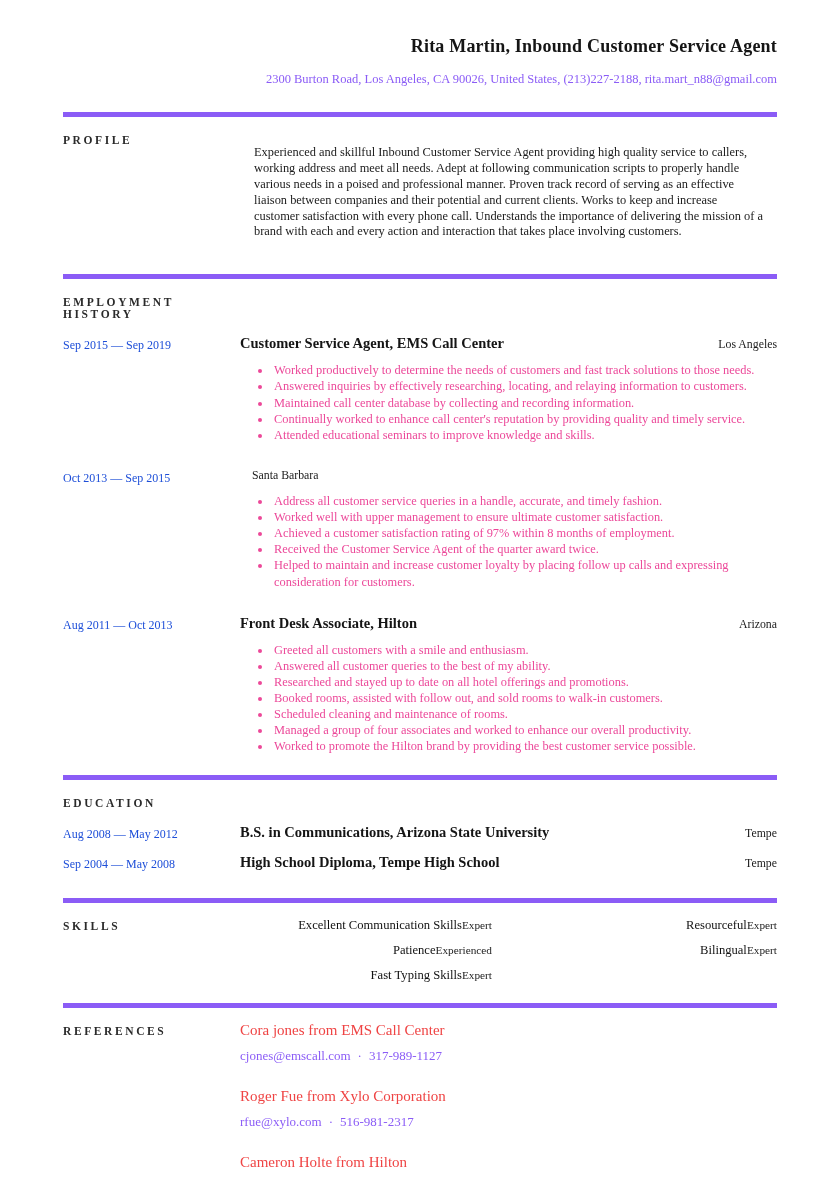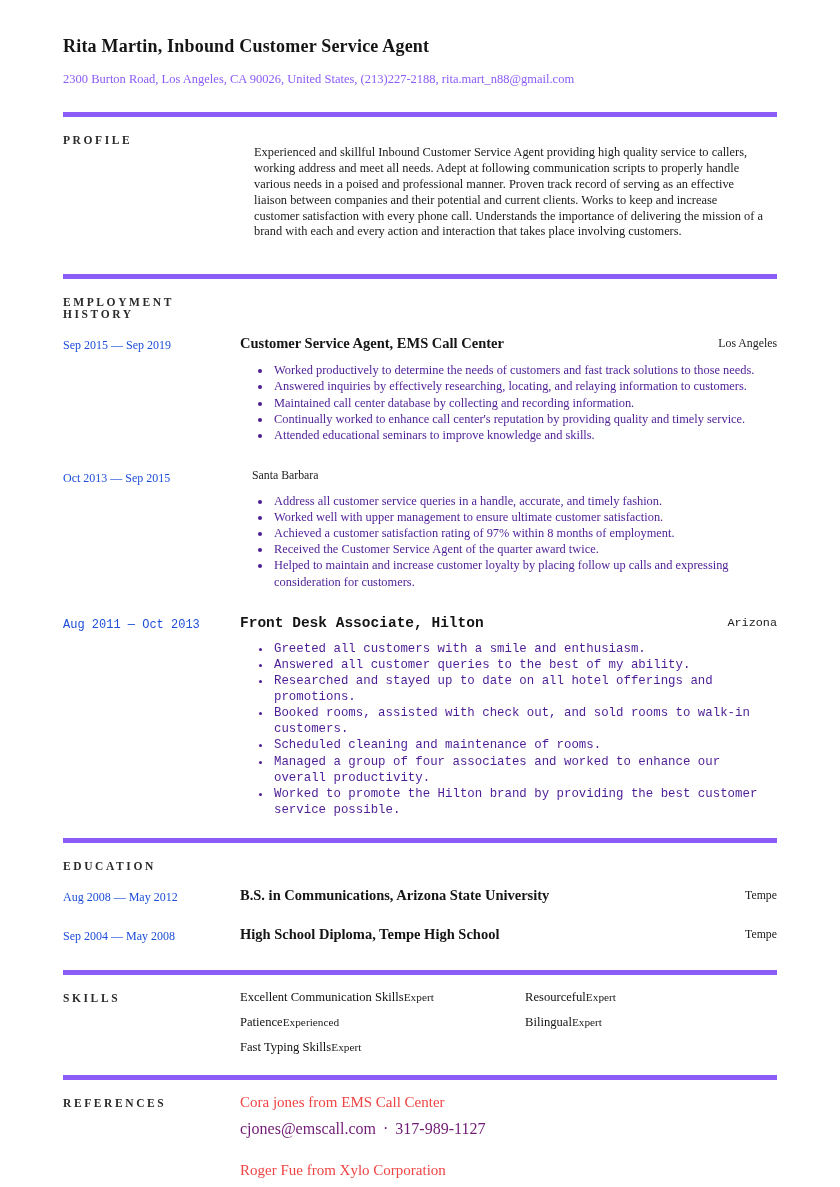--- a/index.html
+++ b/index.html
@@ -8,21 +8,21 @@
     width: 840px;
     min-height: 1187px;
     margin: 0 auto;
     background: #ffffff;
     font-family: "Liberation Serif", "DejaVu Serif", serif;
     color: #151515;
     padding: 36px 63px 24px 63px;
   }
 
   
-  .resume-header { text-align: left; padding-bottom: 25px; }
+  .resume-header { text-align: right; padding-bottom: 25px; }
   .resume-name { font-size: 18px; font-weight: 700; margin: 0 0 15px 0; letter-spacing: 0.2px; }
   .contact-line { font-size: 12.5px; margin: 0; color: #8b5cf6; }
 
   
   .sect { border-top: 5px solid #8b5cf6; padding: 14px 0 20px 0; }
   .row { display: grid; grid-template-columns: 177px 1fr; align-items: start; }
   .sect-label {
     font-size: 11.5px;
     font-weight: 700;
     letter-spacing: 2.6px;
@@ -30,54 +30,54 @@
     padding-top: 3px;
     text-transform: uppercase;
   }
   .heading-row { margin-bottom: 15px; }
 
   
   .profile-text { margin: 14px; font-size: 12.4px; line-height: 1.28; color: #1a1a1a; }
 
   
   .entry-row { margin-bottom: 25px; }
-  .entry-row:last-child { margin-bottom: 0; font-family: Liberation Mono, monospace; }
+  .entry-row:last-child { margin-bottom: 0; }
   .date { font-size: 12px; color: #1d4ed8; padding-top: 3px; white-space: nowrap; }
-  .entry-head { display: flex; justify-content: space-between; align-items: center; }
+  .entry-head { display: flex; justify-content: space-between; align-items: flex-end; }
   .entry-title { font-size: 14.5px; font-weight: 700; margin: 0; }
   .loc { font-size: 11.8px; color: #1a1a1a; padding-left: 12px; white-space: nowrap; }
   ul.bullets {
     margin: 10px 0 0 0;
     padding-left: 32px;
     font-size: 12.4px;
     line-height: 1.3;
-    color: #4c1d95;
+    color: #ec4899;
   }
   ul.bullets li { padding-left: 2px; }
-  .edu-row { margin-bottom: 21px; }
+  .edu-row { margin-bottom: 12px; }
   .edu-row:last-child { margin-bottom: 6px; }
 
   
   .skills-grid {
     display: grid;
     grid-template-columns: 1fr 1fr;
     column-gap: 33px;
     row-gap: 10px;
     padding-top: 1px;
   }
-  .skill { display: flex; justify-content: flex-start; align-items: baseline; }
+  .skill { display: flex; justify-content: flex-end; align-items: baseline; }
   .skill-name { font-size: 12.6px; color: #111; }
   .skill-level { font-size: 11.3px; color: #222; }
 
   
   .refs { padding-top: 0; }
   .ref { margin-bottom: 24px; }
   .ref:last-child { margin-bottom: 0; }
   .ref-name { font-size: 15px; font-weight: 400; margin: 0 0 9px 0; color: #ef4444; }
-  .ref-contact { font-size: 16px; color: #701a75; }
+  .ref-contact { font-size: 13px; color: #8b5cf6; }
   .sep { margin: 0 7px; }
 </style>
 </head>
 <body>
 
 <div class="page">
 
   <header class="resume-header">
     <h1 class="resume-name">Rita Martin, Inbound Customer Service Agent</h1>
     <p class="contact-line">2300 Burton Road, Los Angeles, CA 90026, United States, (213)227-2188, rita.mart_n88@gmail.com</p>
@@ -133,21 +133,21 @@
       <div class="date">Aug 2011 — Oct 2013</div>
       <div>
         <div class="entry-head">
           <h2 class="entry-title">Front Desk Associate, Hilton</h2>
           <span class="loc">Arizona</span>
         </div>
         <ul class="bullets">
           <li>Greeted all customers with a smile and enthusiasm.</li>
           <li>Answered all customer queries to the best of my ability.</li>
           <li>Researched and stayed up to date on all hotel offerings and promotions.</li>
-          <li>Booked rooms, assisted with check out, and sold rooms to walk-in customers.</li>
+          <li>Booked rooms, assisted with follow out, and sold rooms to walk-in customers.</li>
           <li>Scheduled cleaning and maintenance of rooms.</li>
           <li>Managed a group of four associates and worked to enhance our overall productivity.</li>
           <li>Worked to promote the Hilton brand by providing the best customer service possible.</li>
         </ul>
       </div>
     </div>
   </section>
 
   <section class="sect">
     <div class="row heading-row">

